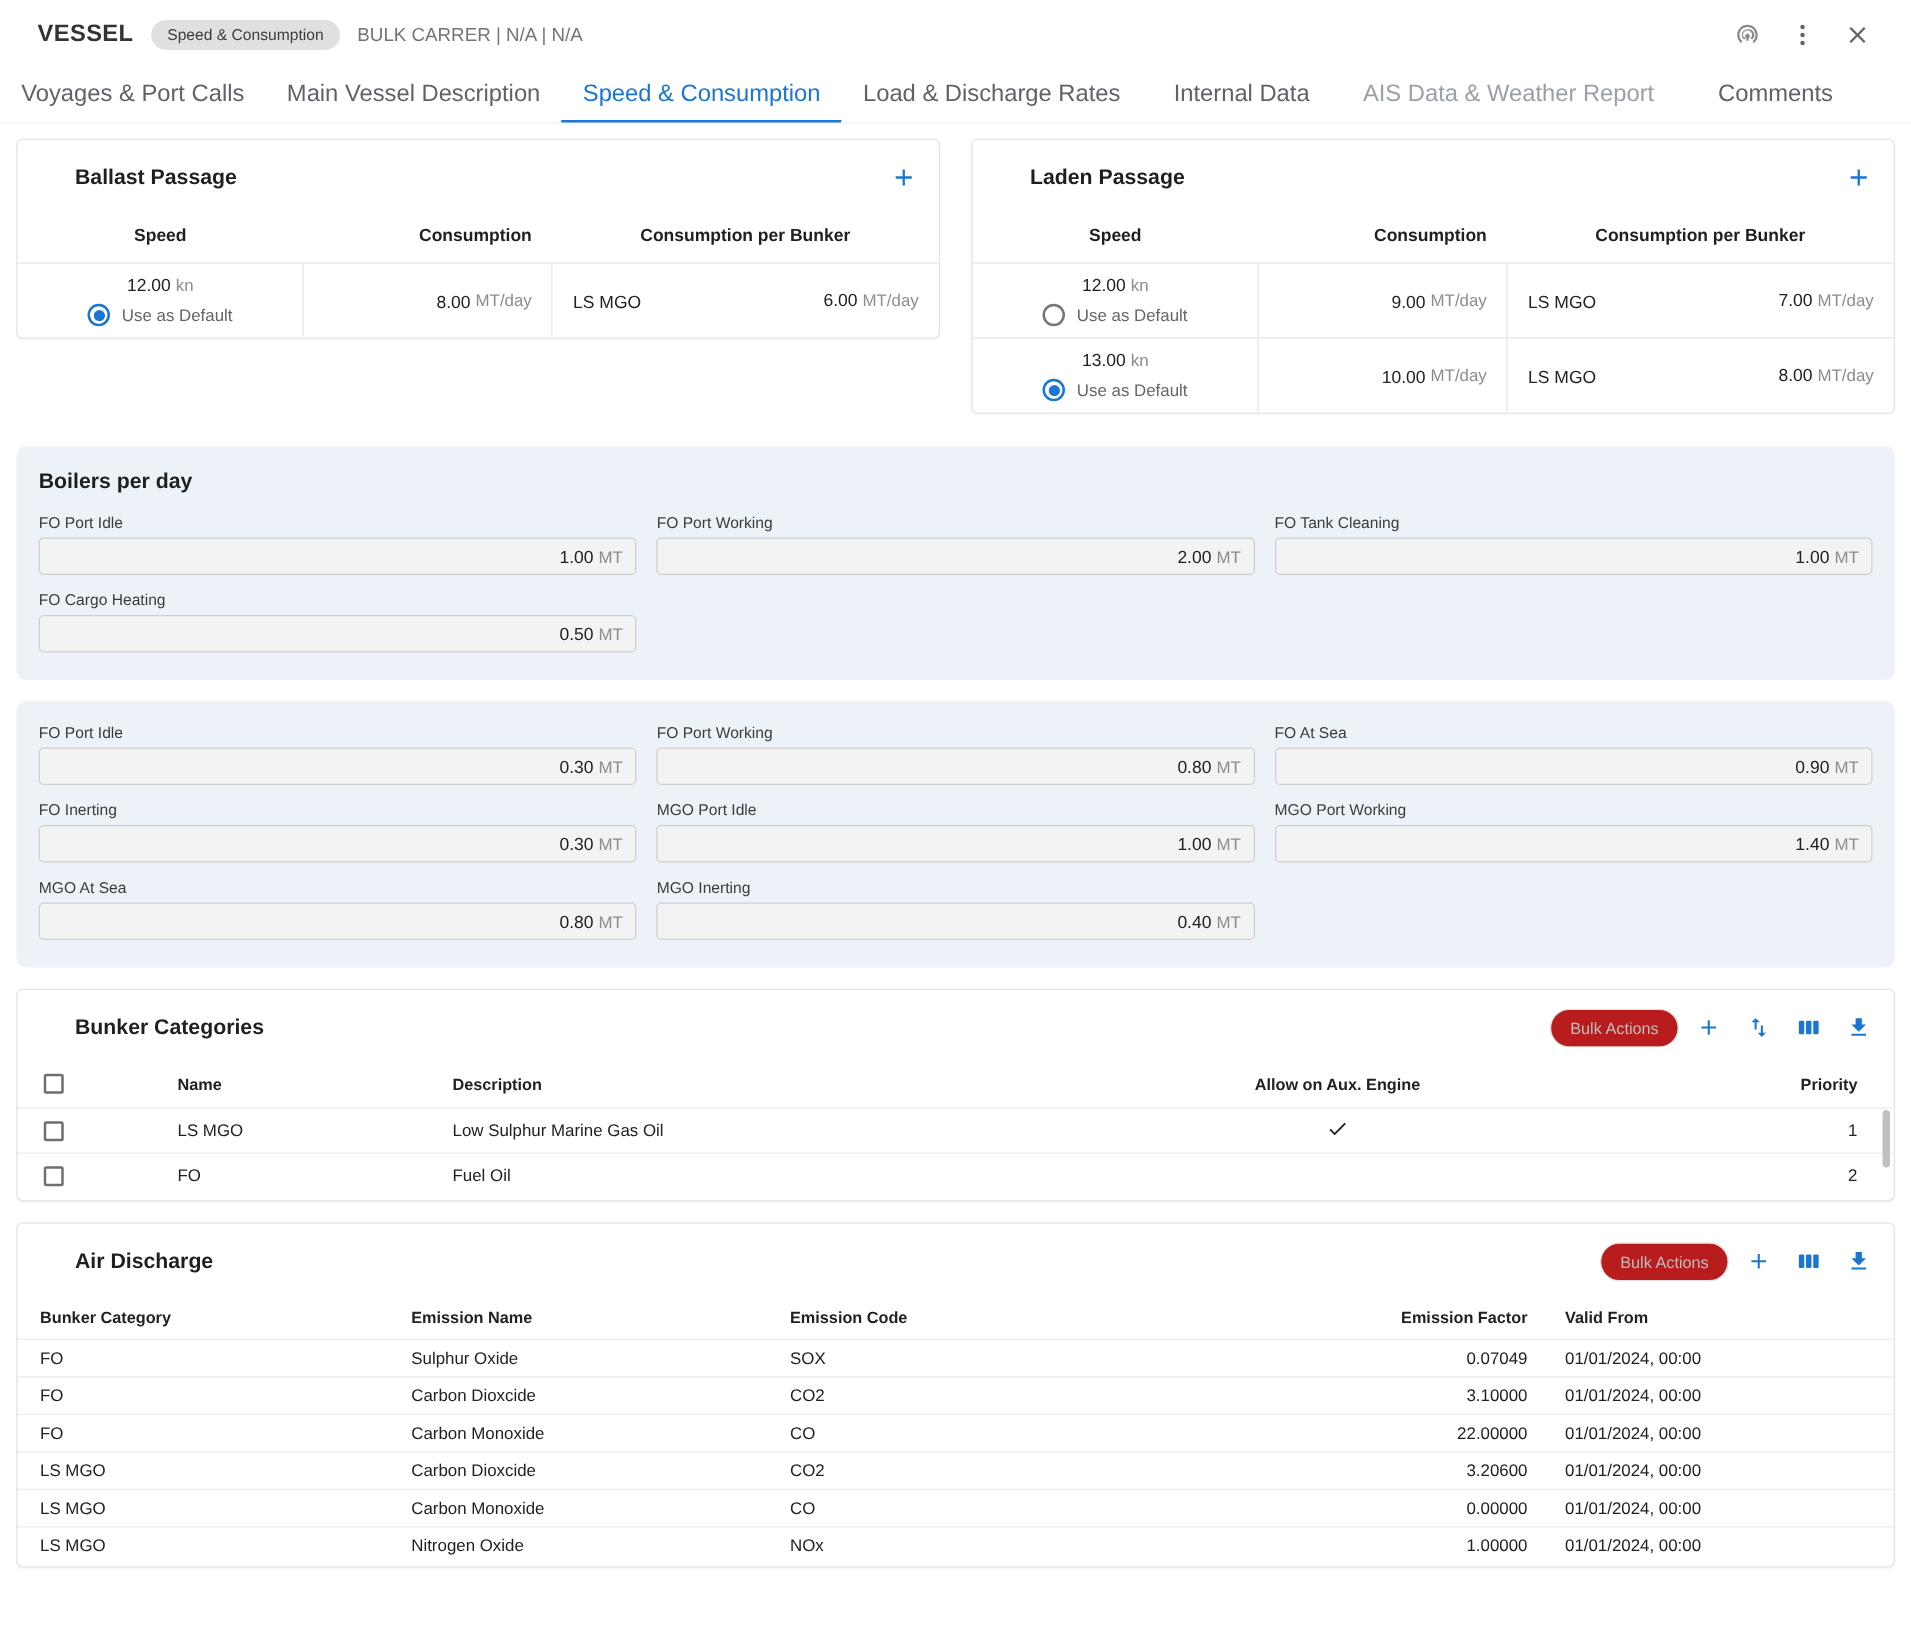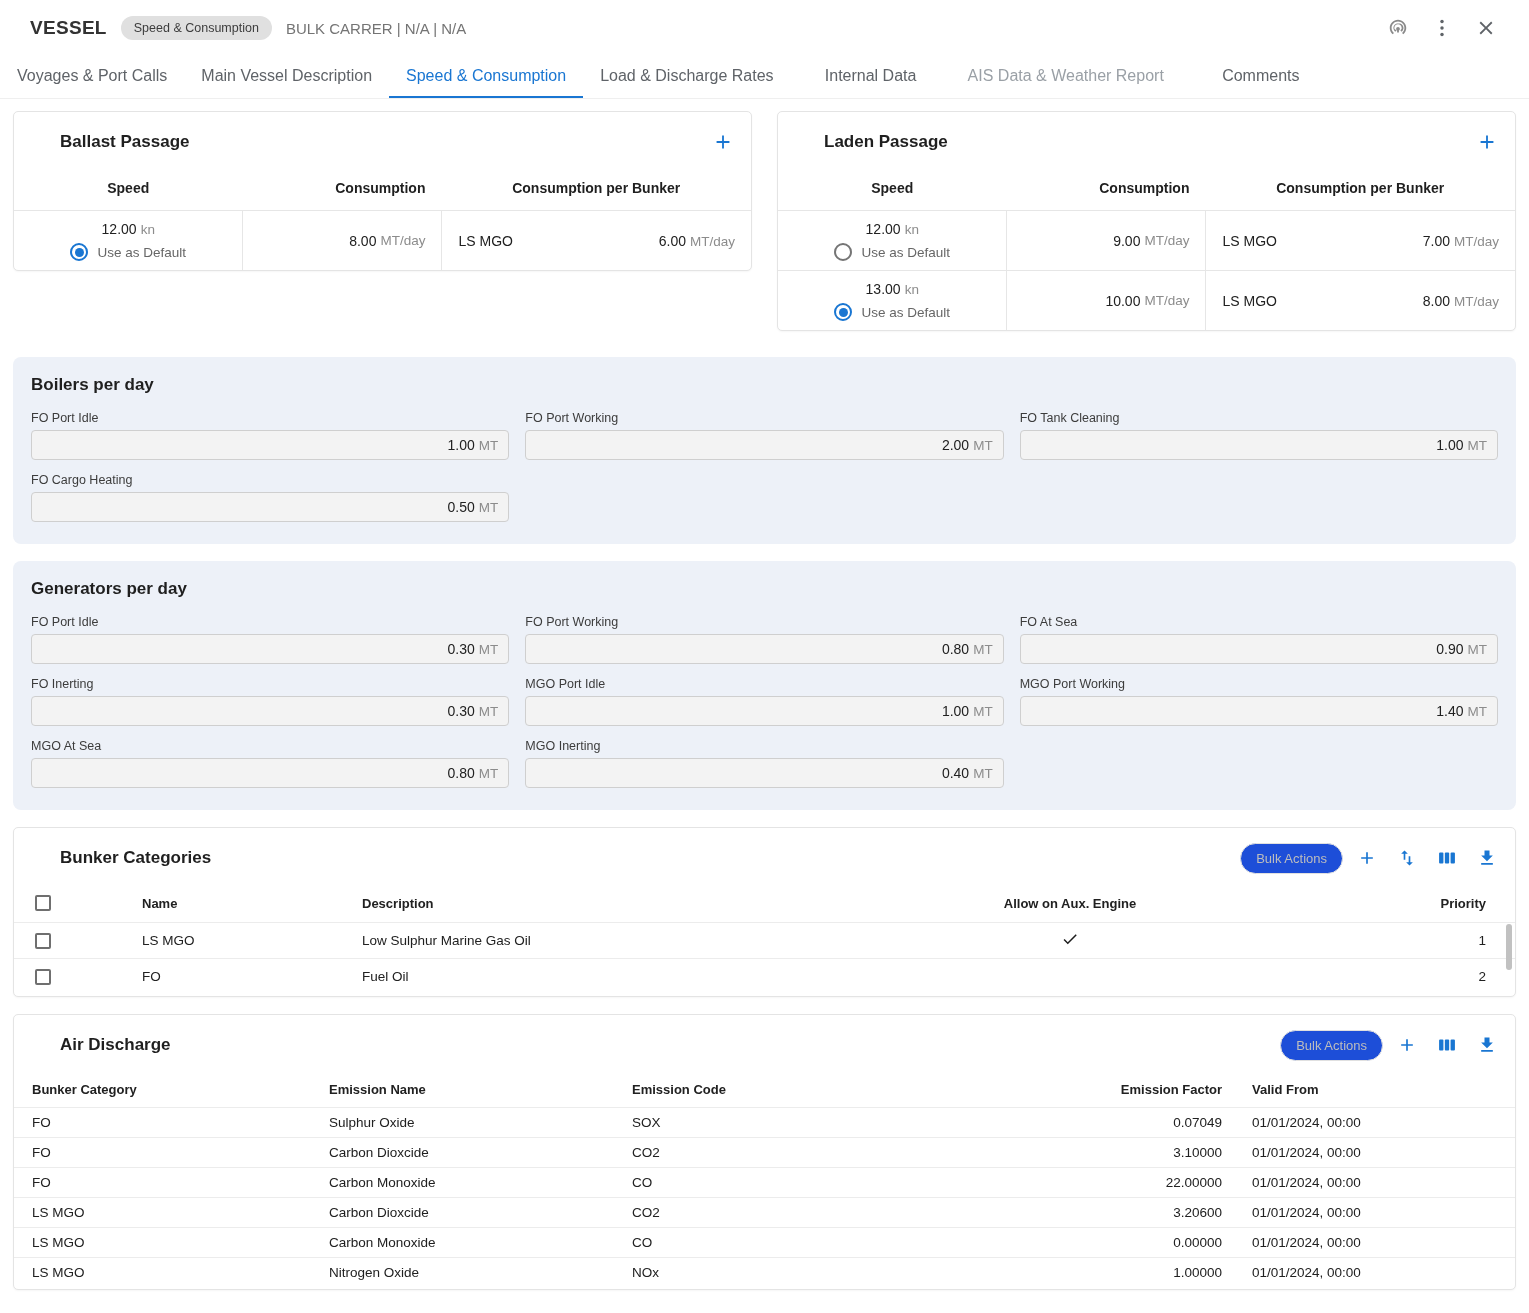--- a/index.html
+++ b/index.html
@@ -18,21 +18,21 @@
   .topbar-right { display:flex; align-items:center; gap:6px; }
   .icon-btn { background:none; border:none; cursor:pointer; width:38px; height:38px; display:flex; align-items:center; justify-content:center; border-radius:50%; }
   .icon-btn svg { display:block; }
   .gray-ic { fill:#8a8a8a; }
   .blue-ic { fill:#1976d2; }
   .dark-ic { fill:#5f6368; }
 
   
   .tabs { display:flex; align-items:stretch; height:43px; border-bottom:1px solid #efefef; }
   .tab { display:flex; align-items:center; justify-content:center; min-width:160px; padding:0 17px;
-         font-size:16px; color:#5f6368; border-bottom:2px solid transparent; cursor:pointer; white-space:nowrap; }
+         font-size:19px; color:#5f6368; border-bottom:2px solid transparent; cursor:pointer; white-space:nowrap; }
   .tab.active { color:#1976d2; border-bottom-color:#1976d2; font-weight:500; }
   .tab.disabled { color:#9aa0a6; }
 
   
   .main { padding:12px 13px 30px; }
   .card { background:#fff; border:1px solid #e4e4e4; border-radius:5px; box-shadow:0 1px 2px rgba(0,0,0,.04); }
   .card-head { display:flex; justify-content:space-between; align-items:center; padding:14px 12px 10px 18px; }
   .card-title { font-size:17px; font-weight:600; color:#1f1f1f;margin-left:28px; }
 
   .num { color:#212121; font-size:14px; }
@@ -62,21 +62,21 @@
   .mt17 { margin-top:17px; }
   .panel-title { font-size:17px; font-weight:600; color:#1f1f1f; margin-bottom:16px; }
   .fields-grid { display:grid; grid-template-columns:repeat(3,1fr); column-gap:16px; row-gap:13px; }
   .field-label { display:block; font-size:12.5px; color:#3c3c3c; margin-bottom:5px; }
   .field-input { background:#f3f3f3; border:1px solid #cfcfcf; border-radius:4px; height:30px;
                  display:flex; align-items:center; justify-content:flex-end; padding:0 10px; cursor:text; }
 
   
   .table-card { padding-bottom:2px; }
   .head-controls { display:flex; align-items:center; gap:8px; }
-  .bulk-btn { border:1px solid #e0e0e0; background:#1d4ed8; color:#bdbdbd; font-size:13px; padding:7px 15px; border-radius:18px; cursor:default; }
+  .bulk-btn { border:1px solid #e0e0e0; background:#b91c1c; color:#bdbdbd; font-size:13px; padding:7px 15px; border-radius:18px; cursor:default; }
   .icon-btn.sm { width:32px; height:32px; }
 
   .grid-table { position:relative; }
   .g-row { align-items:center; font-size:13.5px; color:#212121; }
   .g-header { font-weight:600; font-size:13px; }
   .bc-row { display:grid; grid-template-columns:128px 220px 1fr 330px 280px; min-height:36px; border-top:1px solid #ececec; }
   .bc-row.g-header { border-top:none; min-height:38px; }
   .bc-check { padding-left:21px; display:flex; align-items:center; }
   .bc-allow { text-align:center; }
   .bc-priority { text-align:right; padding-right:29px; }
@@ -248,21 +248,20 @@
         <label class="field-label">FO Cargo Heating</label>
         <div class="field-input">
             <span class="num">0.50</span>
             <span class="unit">MT</span>
           </div>
       </div>
     </div>
   </section>
 
   <section class="panel mt17">
-    <h2 class="panel-title">Generators per day</h2>
     <div class="fields-grid">
       <div class="field">
         <label class="field-label">FO Port Idle</label>
         <div class="field-input">
             <span class="num">0.30</span>
             <span class="unit">MT</span>
           </div>
       </div>
       <div class="field">
         <label class="field-label">FO Port Working</label>

